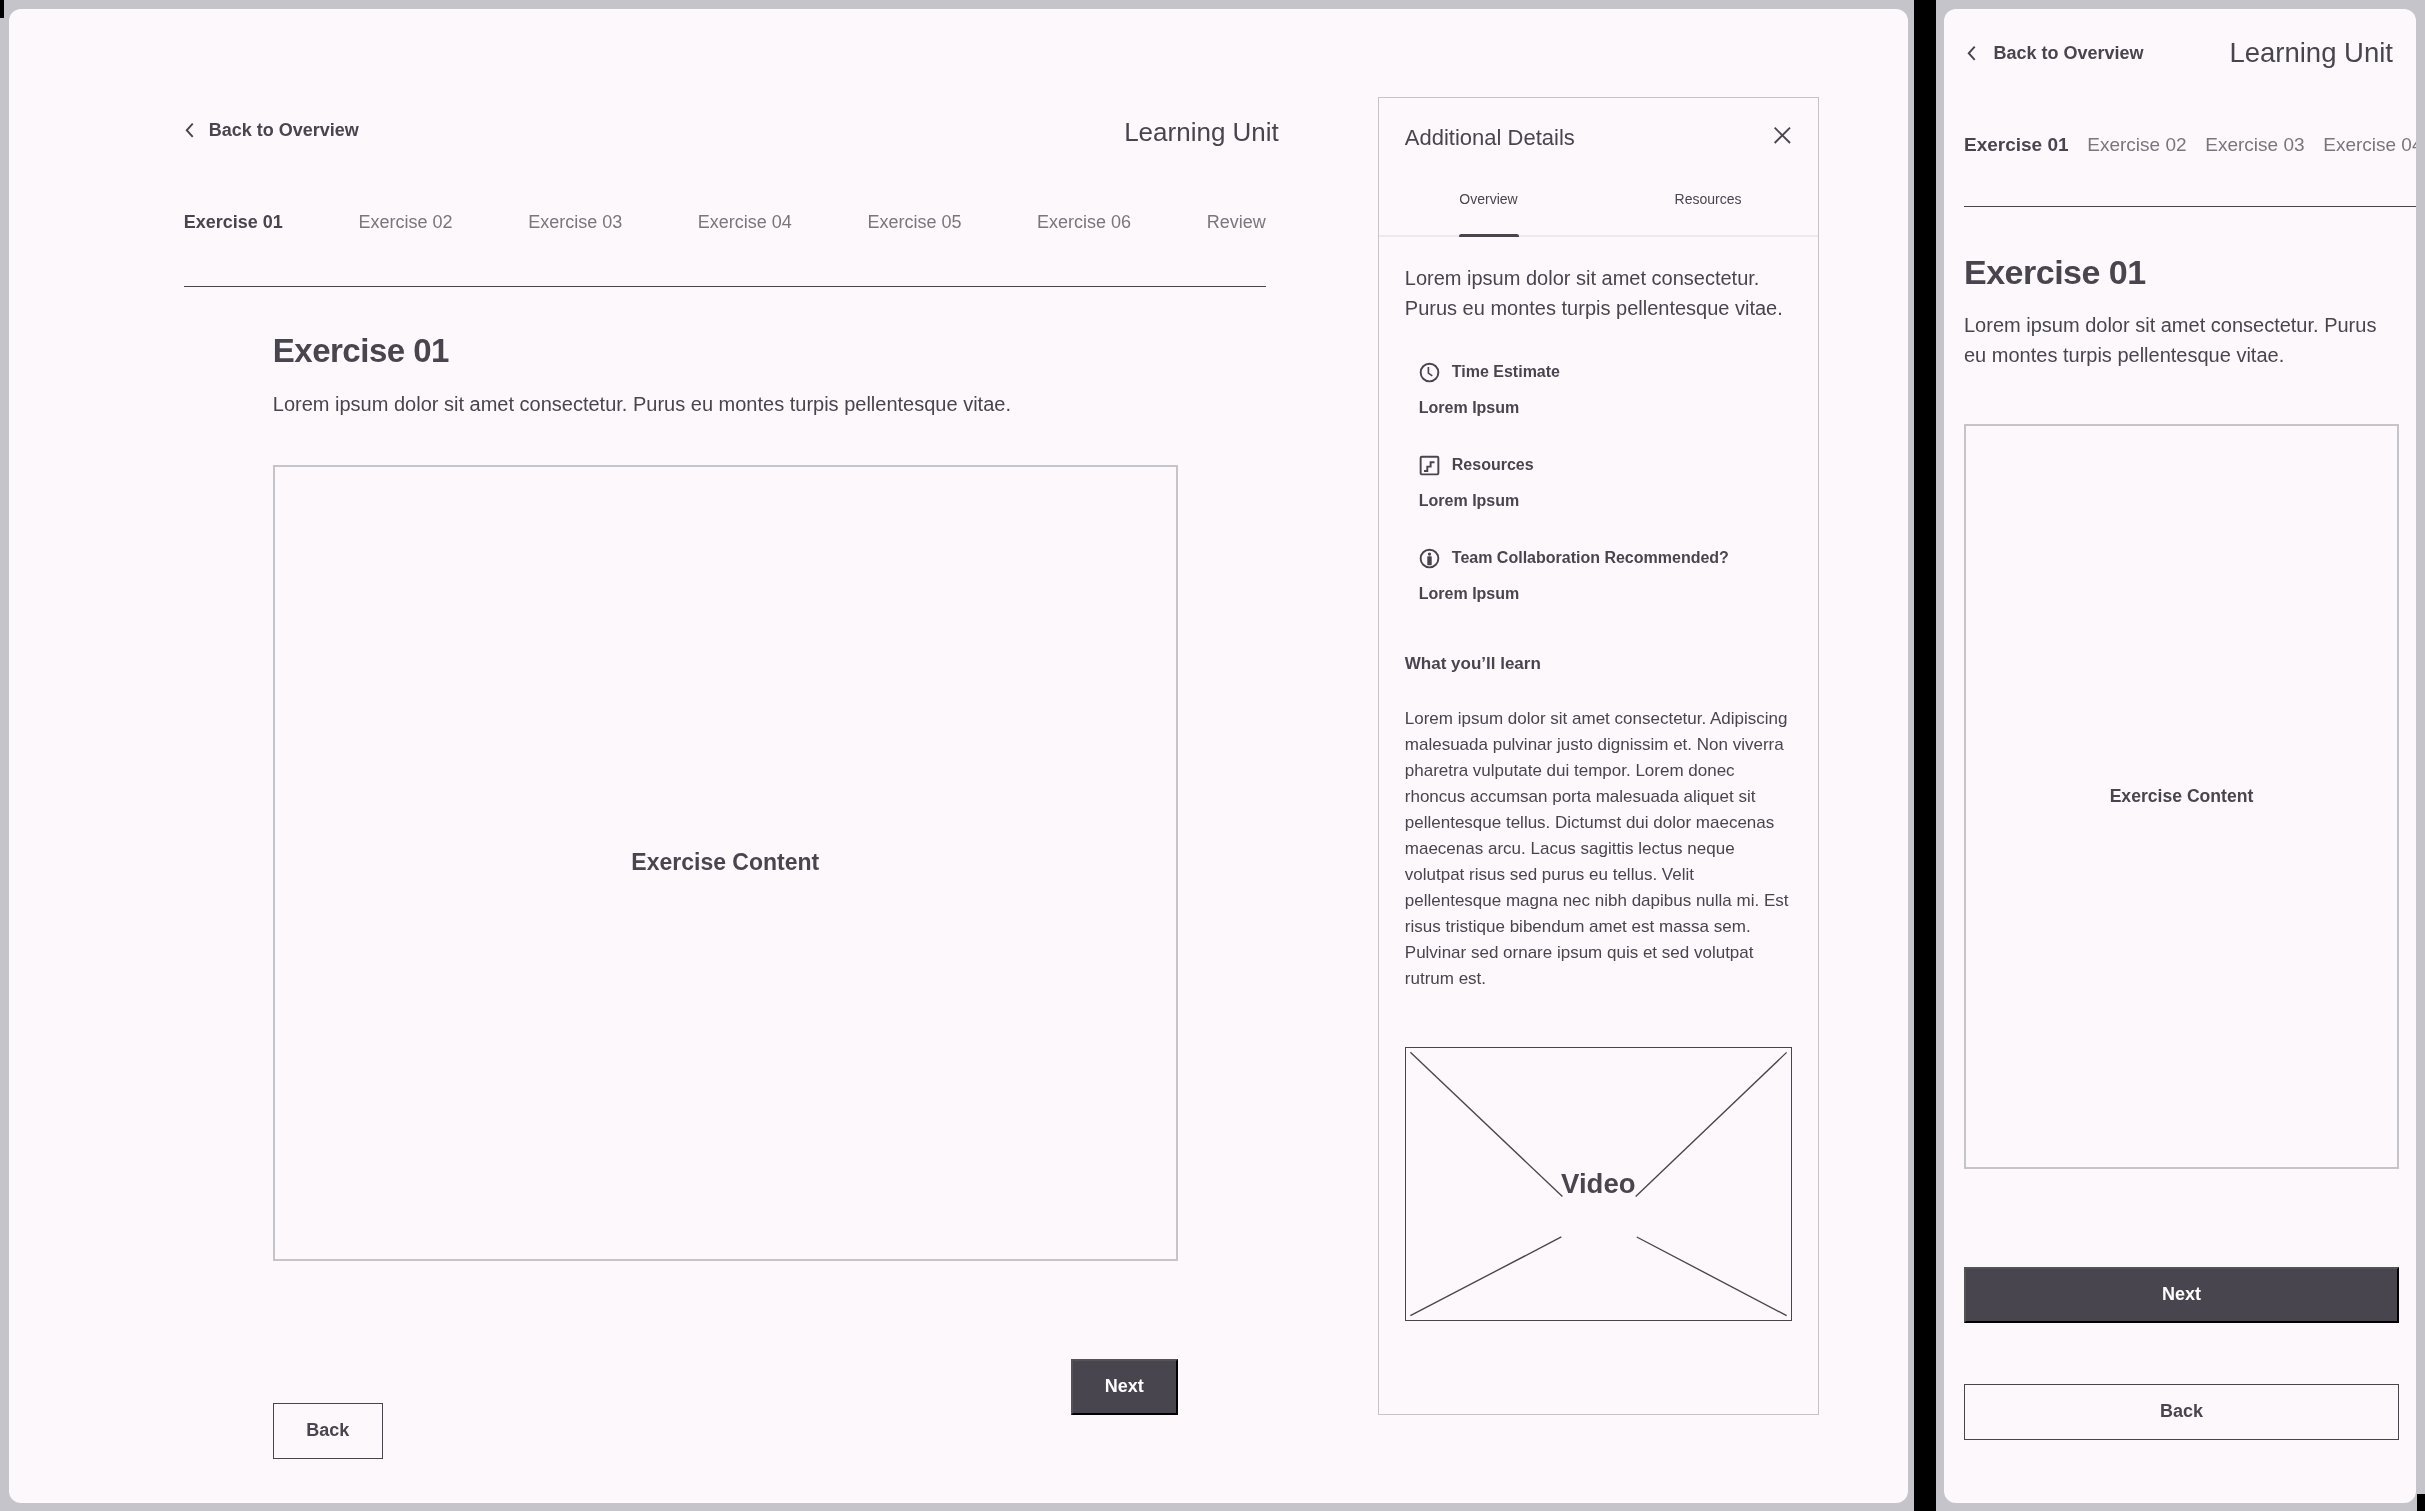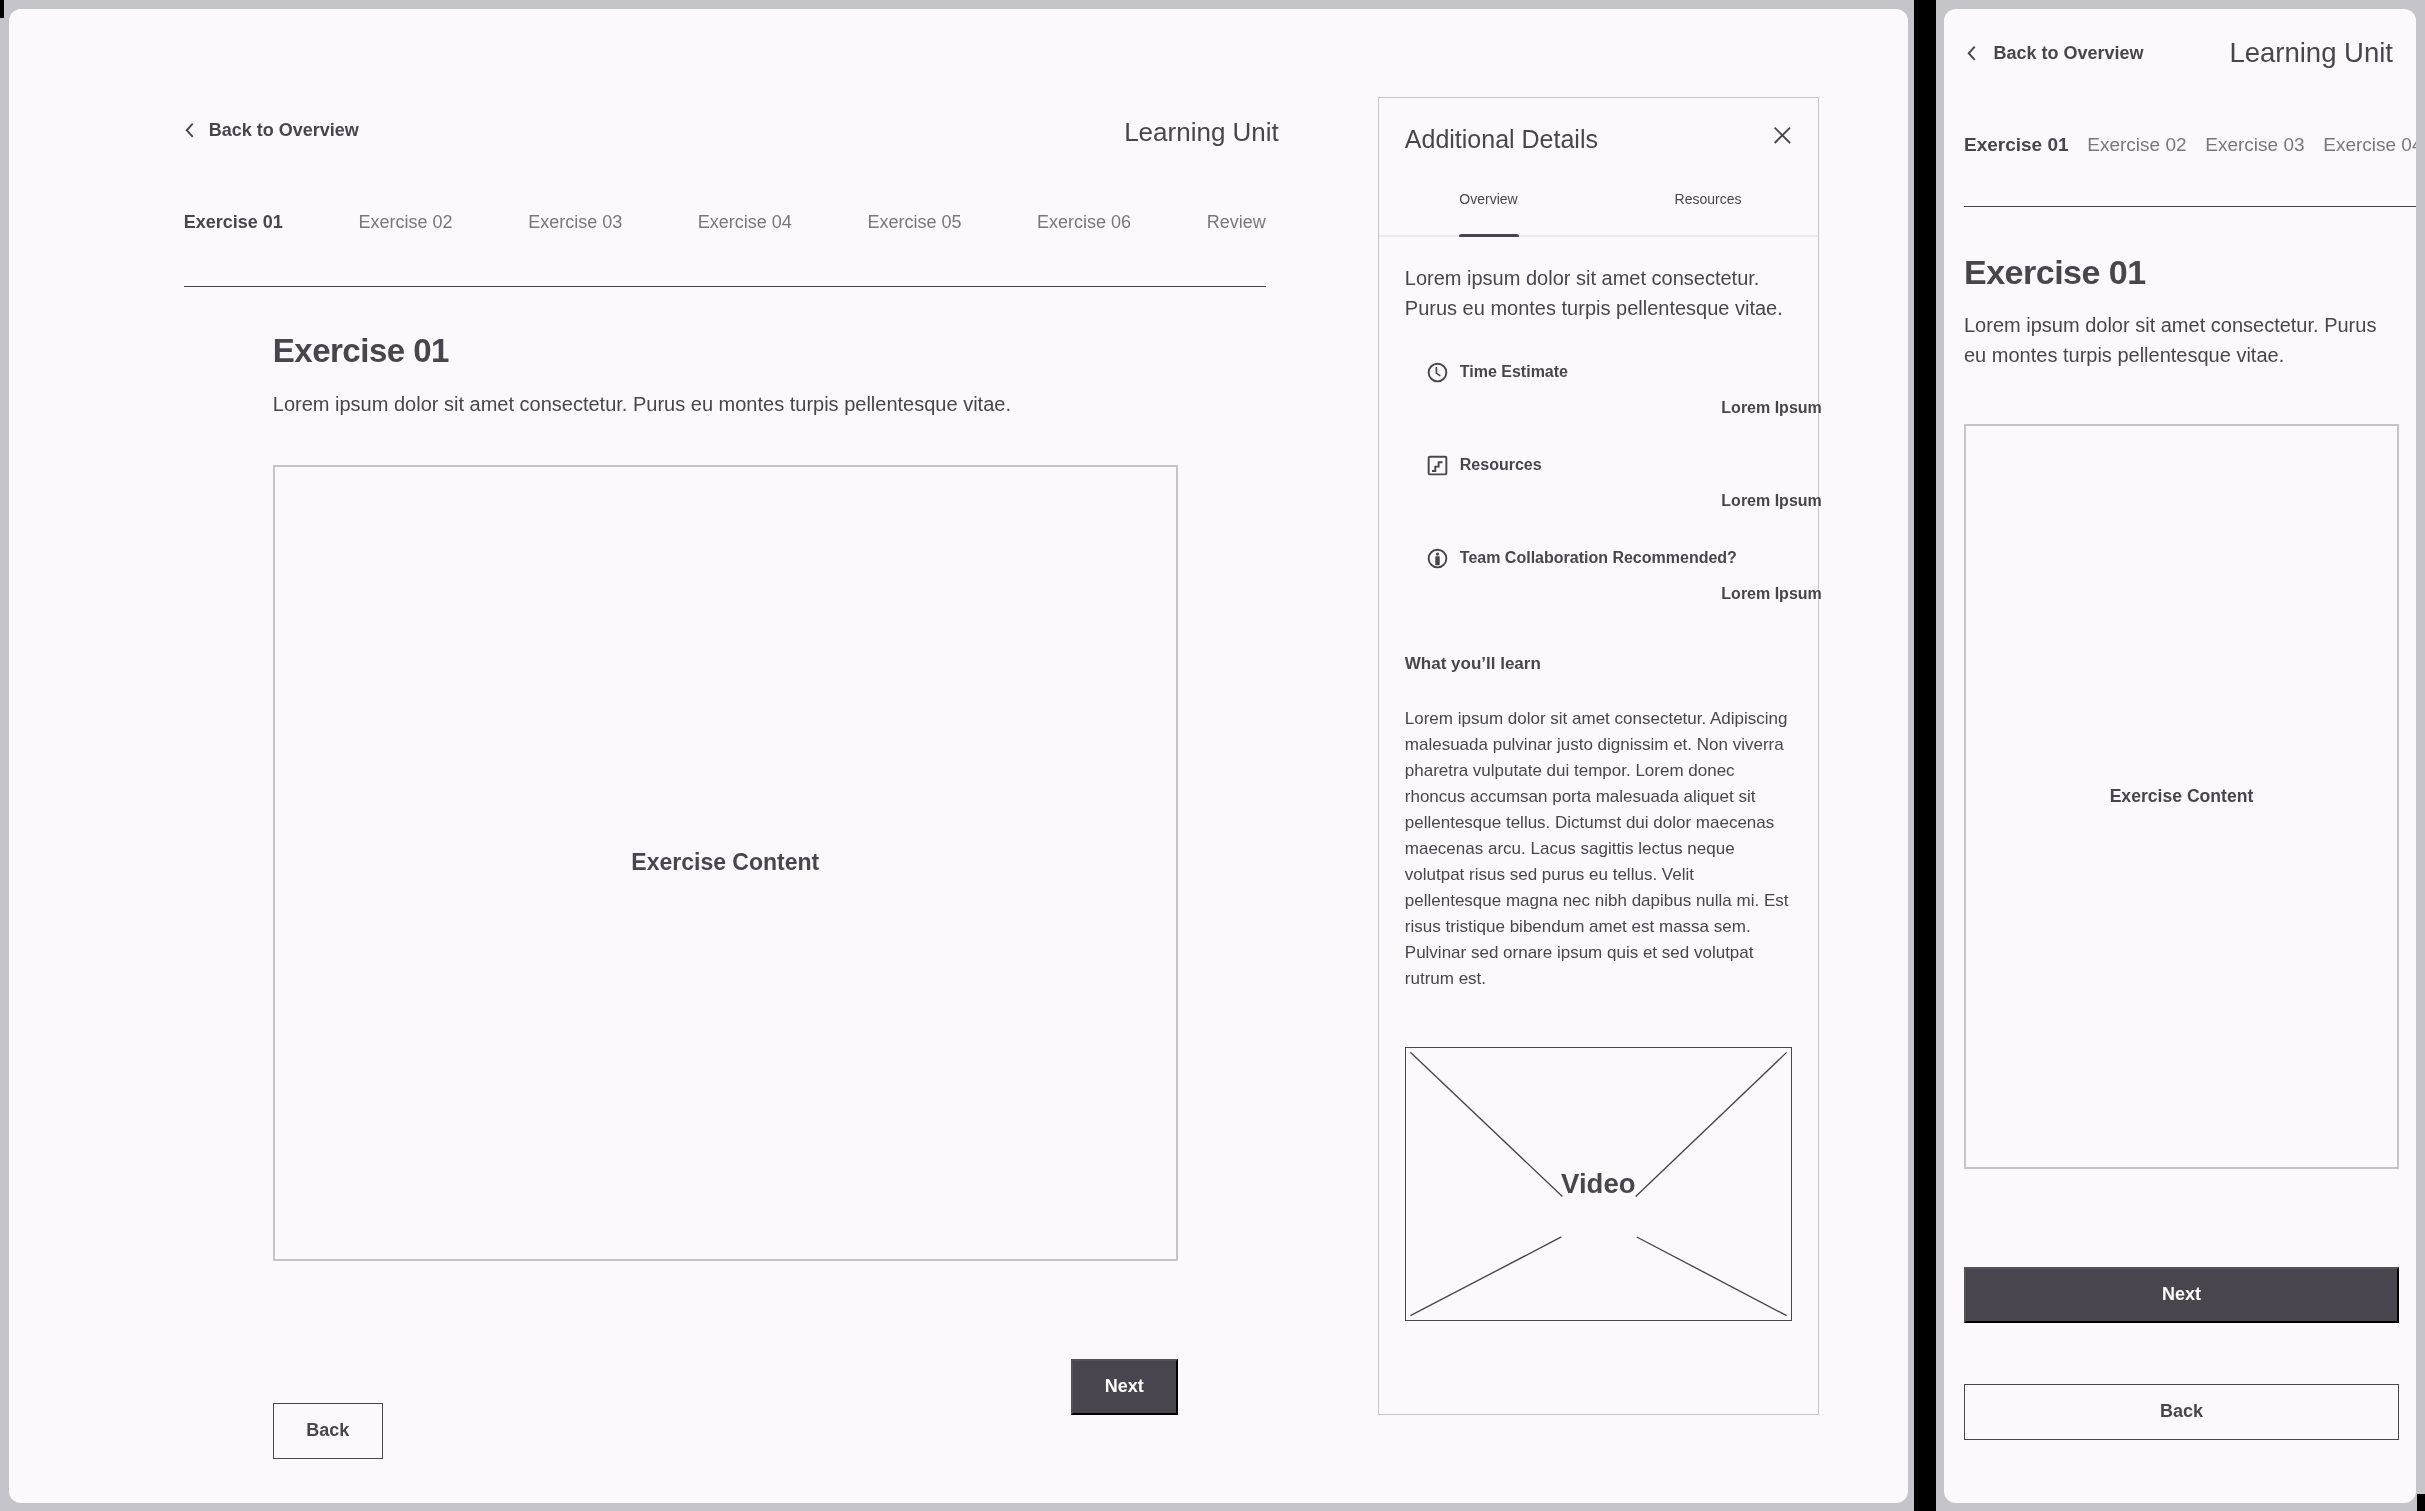--- a/index.html
+++ b/index.html
@@ -34,27 +34,27 @@
     .d-content { position: absolute; left: 264px; top: 456px; width: 905px; height: 796px; border: 2.2px solid #c6c4cb; display:flex; align-items:center; justify-content:center; font-size: 23px; font-weight: 600; color:#48454e; }
 
     .btn { display: flex; align-items: center; justify-content: center; font-size: 18px; font-weight: 600; }
     .btn.outline { border: 1.6px solid #48454e; background: transparent; color: #48454e; margin-top: 44px; }
     .btn.filled { background: #48454e; color: #ffffff; }
     .d-back-btn { position: absolute; left: 264px; top: 1350px; width: 110px; height: 56px; }
     .d-next-btn { position: absolute; left: 1062px; top: 1350px; width: 107px; height: 56px; }
 
     
     .panel { position: absolute; left: 1369px; top: 88px; width: 441px; height: 1318px; border: 1.6px solid #c6c4cb; }
-    .p-title { position: absolute; left: 26px; top: 27.5px; font-size: 25px; font-weight: 500; color: #48454e; }
+    .p-title { position: absolute; left: 26px; top: 27.5px; font-size: 22px; font-weight: 500; color: #48454e; }
     .p-close { position: absolute; right: 26px; top: 28.6px; width: 18.7px; height: 18.7px; }
     .p-tabs { position: absolute; left: 0; top: 93px; width: 100%; height: 46px; border-bottom: 2.2px solid #ece8ee; display: flex; }
     .p-tab { flex: 1; text-align: center; font-size: 14px; font-weight: 500; color:#48454e; position: relative; }
     .p-tab.active::after { content:""; position:absolute; left: 50%; transform: translateX(-50%); bottom: -2.2px; width: 60px; height: 3.3px; border-radius: 2.2px 2.2px 0 0; background:#48454e; }
     .p-intro { position: absolute; left: 26px; top: 165px; width: 390px; font-size: 20px; line-height: 30px; color:#48454e; }
-    .p-meta { position: absolute; left: 48px; width: 395px; text-align: right; }
+    .p-meta { position: absolute; left: 40px; width: 395px; }
     .p-meta .row { display: flex; align-items: center; gap: 12px; }
     .p-meta .lbl { font-size: 16px; font-weight: 600; color:#48454e; }
     .p-meta .val { margin-top: 16.5px; font-size: 16px; font-weight: 600; color:#48454e; }
     .p-meta svg { width: 21px; height: 21px; }
     .p-learn-h { position: absolute; left: 26px; top: 556px; font-size: 17px; font-weight: 600; color:#48454e; }
     .p-learn { position: absolute; left: 26px; top: 608px; width: 390px; font-size: 17px; line-height: 26px; color:#48454e; }
     .p-video { position: absolute; left: 26px; top: 949px; width: 387px; height: 274px; border: 1.6px solid #48454e; }
     .p-video svg { position:absolute; left:0; top:0; width:100%; height:100%; }
     .p-video .vlabel { position:absolute; left:0; top:0; width:100%; height:100%; display:flex; align-items:center; justify-content:center; font-size: 27.5px; font-weight: 700; color:#48454e; }
 

